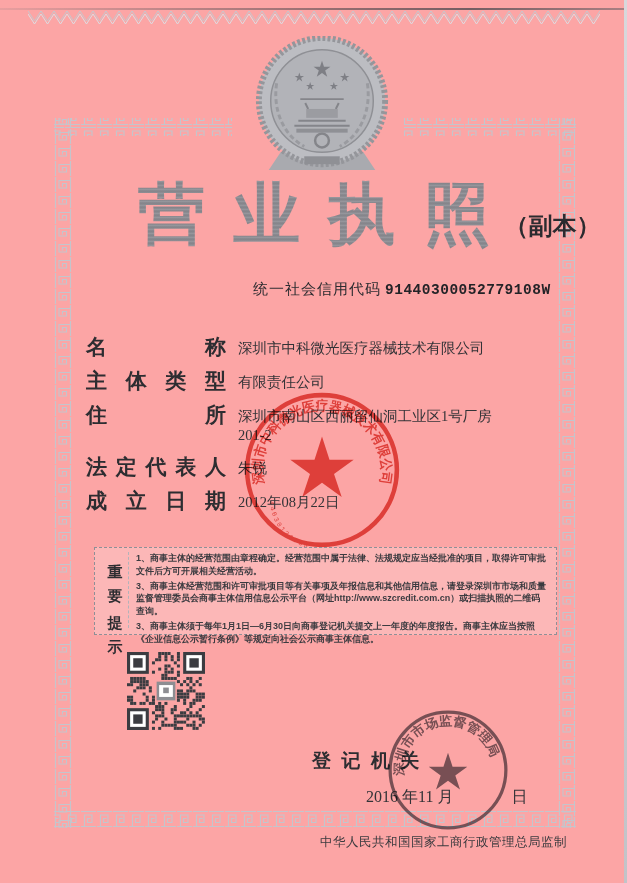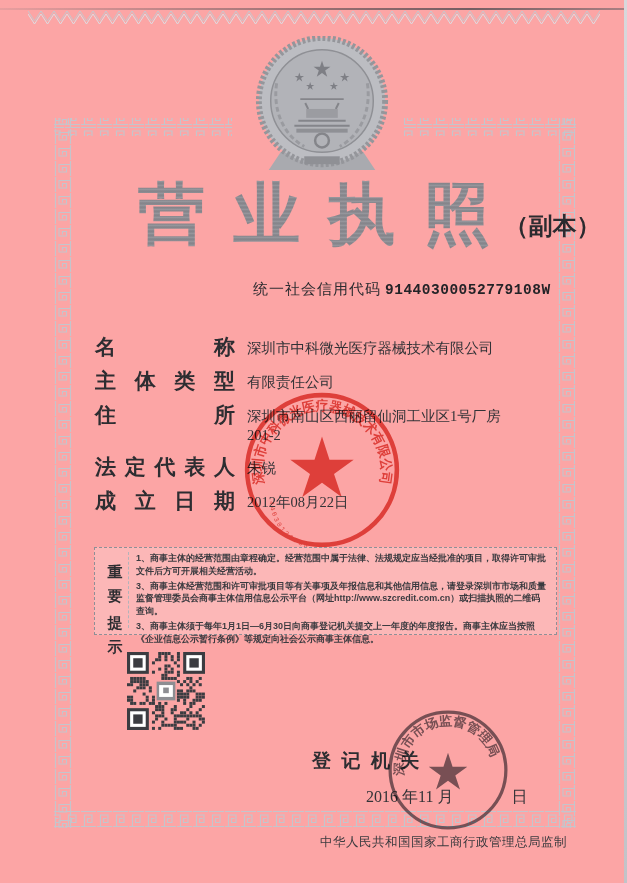--- a/index.html
+++ b/index.html
@@ -27,21 +27,21 @@
     text-shadow:none;white-space:nowrap;
   }
   .title-suffix{font-size:24px;font-weight:600;color:#2b2b2f;margin-left:-14px;padding-bottom:10px;white-space:nowrap;}
 
   
   .credit{position:absolute;left:253px;top:280px;white-space:nowrap;}
   .credit-label{font-family:"Liberation Sans",sans-serif;font-weight:400;font-size:15px;color:#2c2c30;letter-spacing:1px;}
   .credit-value{font-family:"Liberation Mono",monospace;font-weight:600;font-size:14.5px;color:#232327;margin-left:0;letter-spacing:0.5px;}
 
   
-  .fields{position:absolute;left:95px;top:334px;width:462px;}
+  .fields{position:absolute;left:86px;top:334px;width:462px;}
   .frow{display:flex;align-items:flex-start;margin-bottom:9px;}
   .f-label{
     width:140px;min-width:140px;font-family:"Liberation Sans",sans-serif;
     font-weight:700;font-size:21px;color:#2d2d31;line-height:25px;
     text-align:justify;text-align-last:justify;text-justify:inter-ideograph;
   }
   .f-value{font-size:14.5px;color:#333337;line-height:19px;padding-top:5px;margin-left:12px;}
   .f-value .line2{display:block;}
 
   

